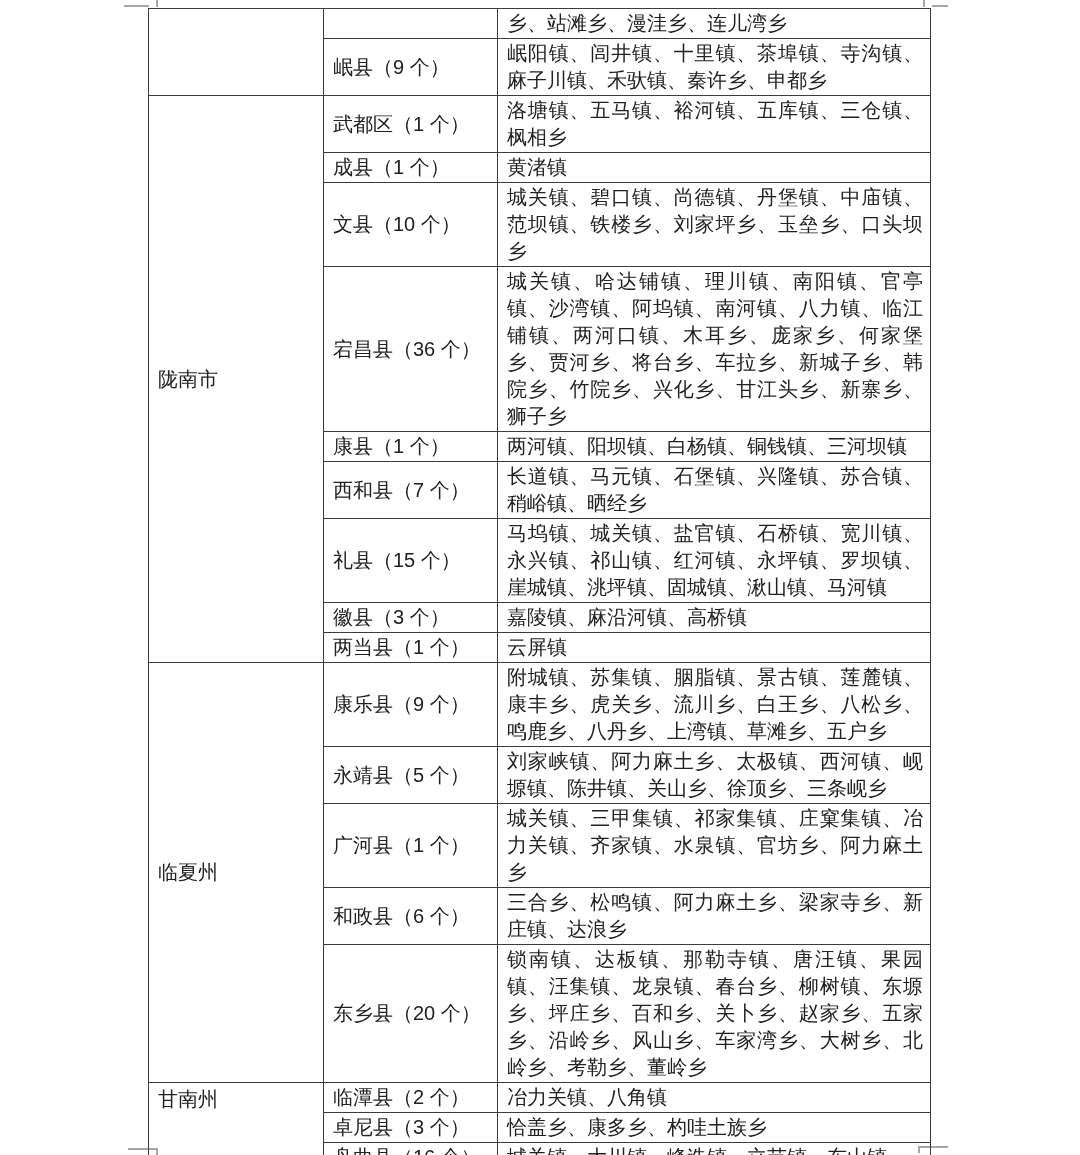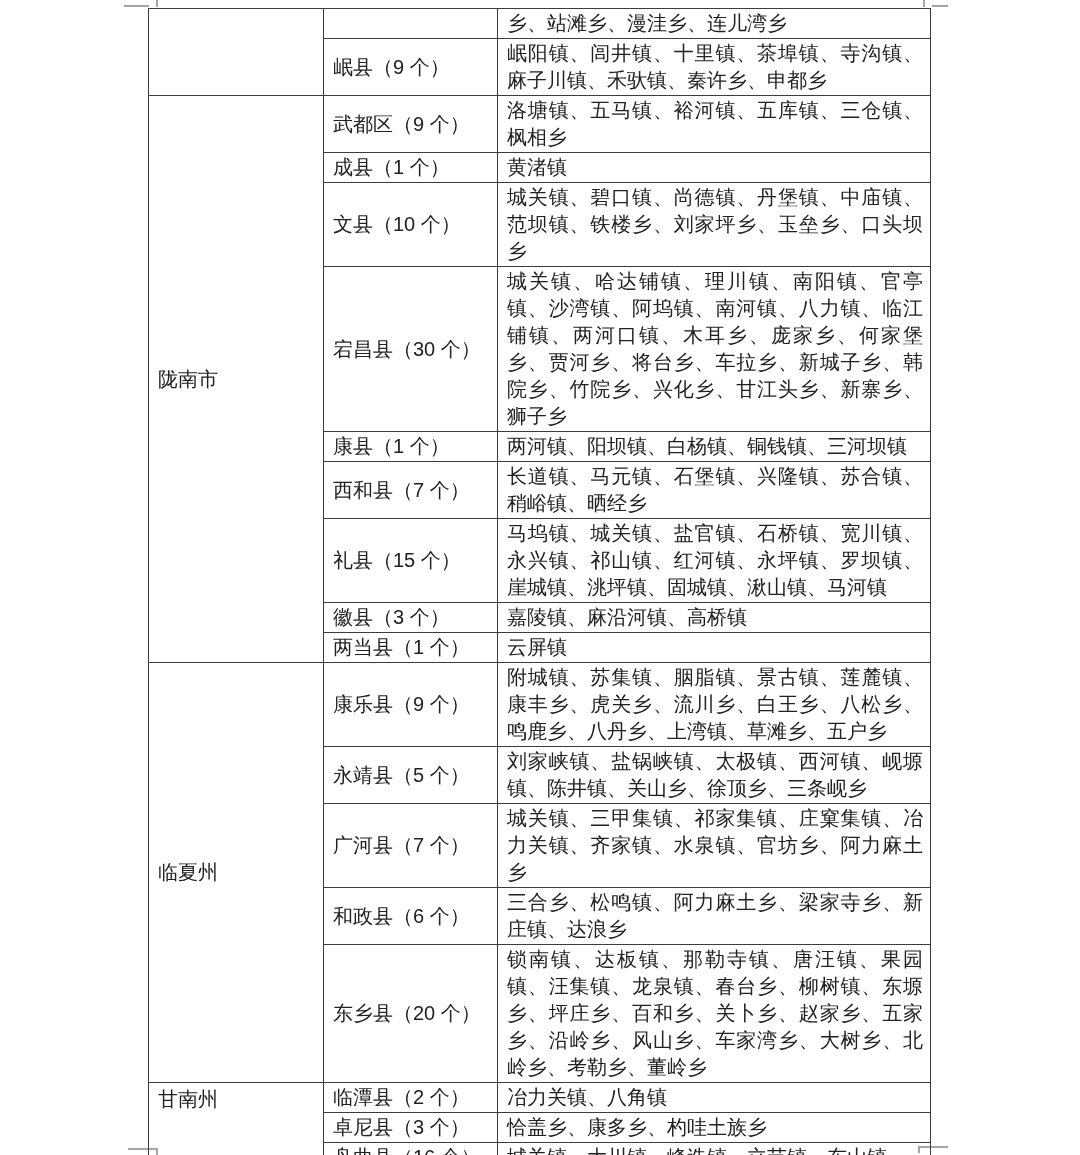--- a/index.html
+++ b/index.html
@@ -59,33 +59,33 @@
       <td class="county-cell"></td>
       <td class="town-cell">乡、站滩乡、漫洼乡、连儿湾乡</td>
     </tr>
     <tr>
       <td class="county-cell">岷县（9 个）</td>
       <td class="town-cell">岷阳镇、闾井镇、十里镇、茶埠镇、寺沟镇、麻子川镇、禾驮镇、秦许乡、申都乡</td>
     </tr>
 
     <tr>
       <td class="city-cell" rowspan="9">陇南市</td>
-      <td class="county-cell">武都区（9 个）</td>
+      <td class="county-cell">武都区（1 个）</td>
       <td class="town-cell">洛塘镇、五马镇、裕河镇、五库镇、三仓镇、枫相乡</td>
     </tr>
     <tr>
       <td class="county-cell">成县（1 个）</td>
       <td class="town-cell">黄渚镇</td>
     </tr>
     <tr>
       <td class="county-cell">文县（10 个）</td>
       <td class="town-cell">城关镇、碧口镇、尚德镇、丹堡镇、中庙镇、范坝镇、铁楼乡、刘家坪乡、玉垒乡、口头坝乡</td>
     </tr>
     <tr>
-      <td class="county-cell">宕昌县（30 个）</td>
+      <td class="county-cell">宕昌县（36 个）</td>
       <td class="town-cell">城关镇、哈达铺镇、理川镇、南阳镇、官亭镇、沙湾镇、阿坞镇、南河镇、八力镇、临江铺镇、两河口镇、木耳乡、庞家乡、何家堡乡、贾河乡、将台乡、车拉乡、新城子乡、韩院乡、竹院乡、兴化乡、甘江头乡、新寨乡、狮子乡</td>
     </tr>
     <tr>
       <td class="county-cell">康县（1 个）</td>
       <td class="town-cell">两河镇、阳坝镇、白杨镇、铜钱镇、三河坝镇</td>
     </tr>
     <tr>
       <td class="county-cell">西和县（7 个）</td>
       <td class="town-cell">长道镇、马元镇、石堡镇、兴隆镇、苏合镇、稍峪镇、晒经乡</td>
     </tr>
@@ -102,24 +102,24 @@
       <td class="town-cell">云屏镇</td>
     </tr>
 
     <tr>
       <td class="city-cell" rowspan="5">临夏州</td>
       <td class="county-cell">康乐县（9 个）</td>
       <td class="town-cell">附城镇、苏集镇、胭脂镇、景古镇、莲麓镇、康丰乡、虎关乡、流川乡、白王乡、八松乡、鸣鹿乡、八丹乡、上湾镇、草滩乡、五户乡</td>
     </tr>
     <tr>
       <td class="county-cell">永靖县（5 个）</td>
-      <td class="town-cell">刘家峡镇、盐锅峡镇、太极镇、西河镇、岘塬镇、陈井镇、关山乡、徐顶乡、三条岘乡</td>
+      <td class="town-cell">刘家峡镇、阿力麻土乡、太极镇、西河镇、岘塬镇、陈井镇、关山乡、徐顶乡、三条岘乡</td>
     </tr>
     <tr>
-      <td class="county-cell">广河县（7 个）</td>
+      <td class="county-cell">广河县（1 个）</td>
       <td class="town-cell">城关镇、三甲集镇、祁家集镇、庄窠集镇、冶力关镇、齐家镇、水泉镇、官坊乡、阿力麻土乡</td>
     </tr>
     <tr>
       <td class="county-cell">和政县（6 个）</td>
       <td class="town-cell">三合乡、松鸣镇、阿力麻土乡、梁家寺乡、新庄镇、达浪乡</td>
     </tr>
     <tr>
       <td class="county-cell">东乡县（20 个）</td>
       <td class="town-cell">锁南镇、达板镇、那勒寺镇、唐汪镇、果园镇、汪集镇、龙泉镇、春台乡、柳树镇、东塬乡、坪庄乡、百和乡、关卜乡、赵家乡、五家乡、沿岭乡、风山乡、车家湾乡、大树乡、北岭乡、考勒乡、董岭乡</td>
     </tr>

